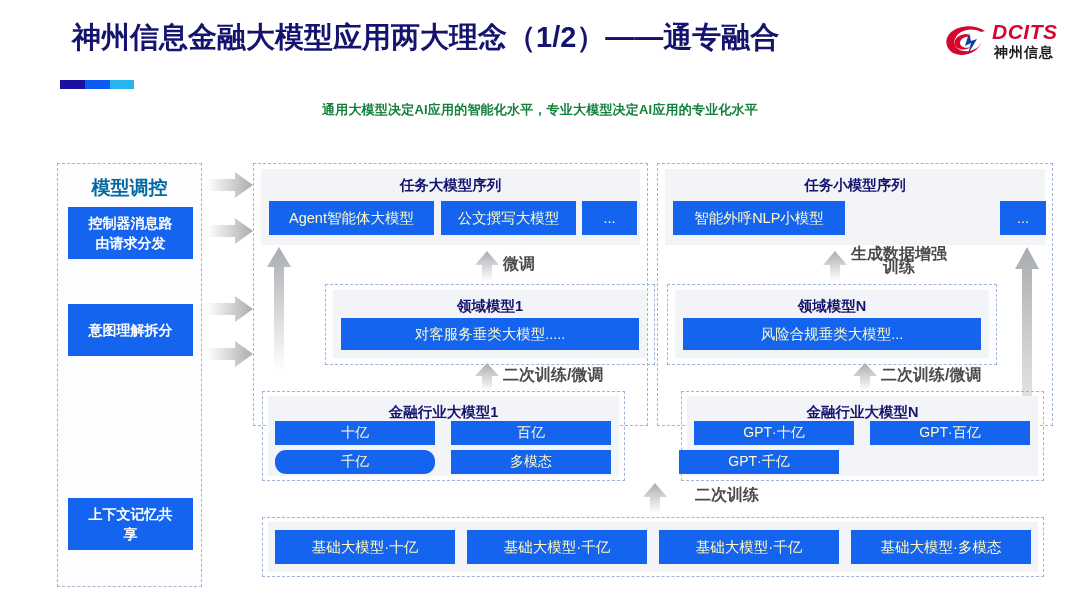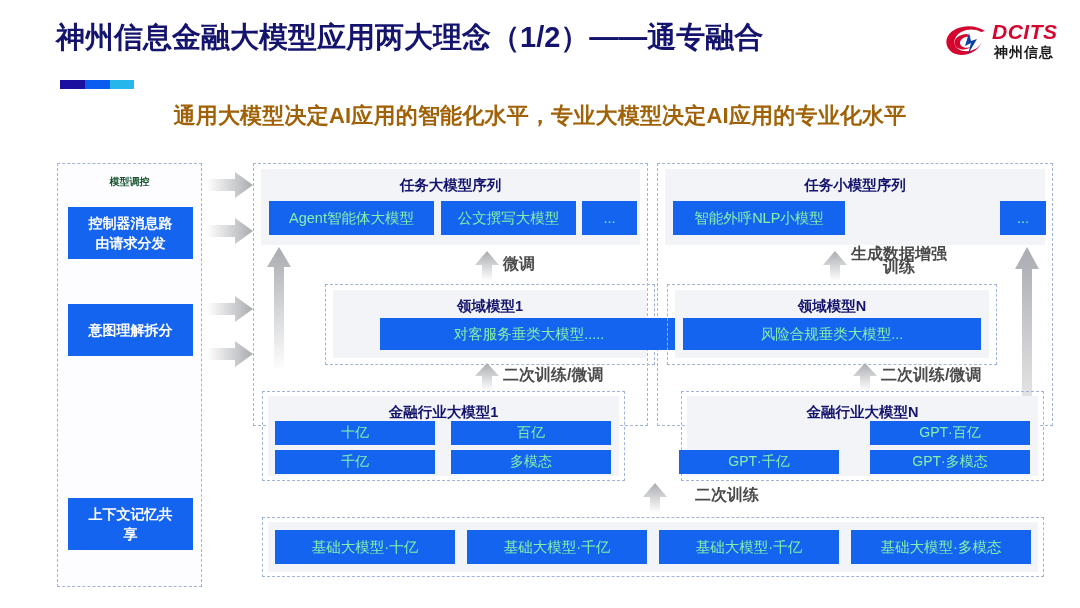--- a/index.html
+++ b/index.html
@@ -6,37 +6,37 @@
   html,body { width:1080px; height:608px; }
   body {
     font-family: "Liberation Sans","DejaVu Sans",sans-serif;
     background:#ffffff;
     position:relative;
     overflow:hidden;
   }
 
   
   .slide-title{
-    position:absolute; left:56px; top:18px;
+    position:absolute; left:72px; top:18px;
     font-size:29px; font-weight:bold; color:#14146e;
     letter-spacing:0px; white-space:nowrap;
   }
   .accent-bar{
     position:absolute; left:60px; top:80px;
     width:74px; height:9px; display:flex;
   }
   .accent-bar i{ display:block; height:100%; }
   .ab1{ width:34%; background:#1a0f9e; }
   .ab2{ width:33%; background:#0a5bf0; }
   .ab3{ width:33%; background:#27b6ec; }
 
   .subtitle{
     position:absolute; left:0; right:0; top:101px;
     text-align:center;
-    font-size:22px; font-weight:bold; color:#a16207;
+    font-size:13px; font-weight:bold; color:#15803d;
     letter-spacing:.2px;
   }
 
   
   .logo{ position:absolute; right:14px; top:20px; width:122px; height:50px; }
   .logo-mark{ position:absolute; left:0; top:4px; width:44px; height:40px; }
   .logo-en{
     position:absolute; left:48px; top:1px;
     font-size:21px; font-weight:bold; font-style:italic;
     color:#d4052e; letter-spacing:.5px; line-height:22px;
@@ -46,21 +46,21 @@
     font-size:14px; font-weight:bold; color:#1a1a1a; letter-spacing:1px;
   }
 
   
   .left-panel{
     position:absolute; left:57px; top:163px; width:145px; height:424px;
     border:1px dashed #9fb4d8; background:#fdfdff;
   }
   .left-title{
     position:absolute; left:0; right:0; top:11px; text-align:center;
-    font-size:10px; font-weight:bold; color:#14532d;
+    font-size:19px; font-weight:bold; color:#0369a1;
   }
   .lp-btn{
     position:absolute; left:10px; width:125px;
     background:#1464f0; color:#fff; font-size:14px; font-weight:bold;
     display:flex; align-items:center; justify-content:center; text-align:center;
     line-height:20px; padding:2px 20px;
   }
   .lp1{ top:43px;  height:52px; }
   .lp2{ top:140px; height:52px; }
   .lp3{ top:237px; height:52px; }
@@ -76,21 +76,21 @@
     position:absolute; border:1px dashed #9fb4d8; background:#ffffff;
   }
   .inner-card{
     position:absolute; background:#f2f4f7;
   }
   .card-title{
     position:absolute; left:0; right:0; top:7px; text-align:center;
     font-size:14.5px; font-weight:bold; color:#14146e;
   }
   .blue-chip{
-    position:absolute; background:#1464f0; color:#86efac;
+    position:absolute; background:#1464f0; color:#fef9c3;
     display:flex; align-items:center; justify-content:center;
     font-size:14.5px; text-align:right; white-space:nowrap;
   }
   .blue-chip.sm{ font-size:14px; }
 
   
   .u-arrow{ position:absolute; width:24px; }
   .arrow-label{
     position:absolute; font-size:16px; font-weight:bold; color:#4a4a4a;
     white-space:nowrap; line-height:13px; text-align:center;
@@ -195,21 +195,21 @@
   
   <svg class="u-arrow" style="left:762px; top:84px; height:227px;" viewBox="0 0 24 227" preserveAspectRatio="none">
     <path d="M12 0 L24 22 H17 V227 H7 V22 H0 Z" fill="url(#gu)"></path>
   </svg>
 
   
   <div class="outer-box" style="left:72px; top:121px; width:330px; height:81px; background:transparent;"></div>
   <div class="inner-card" style="left:80px; top:127px; width:314px; height:68px;">
     <div class="card-title">领域模型1</div>
   </div>
-  <div class="blue-chip" style="left:88px; top:155px; width:298px; height:32px;margin-left:39px;">对客服务垂类大模型.....</div>
+  <div class="blue-chip" style="left:88px; top:155px; width:298px; height:32px;">对客服务垂类大模型.....</div>
 
   <div class="outer-box" style="left:414px; top:121px; width:330px; height:81px; background:transparent;"></div>
   <div class="inner-card" style="left:422px; top:127px; width:314px; height:68px;">
     <div class="card-title">领域模型N</div>
   </div>
   <div class="blue-chip" style="left:430px; top:155px; width:298px; height:32px;">风险合规垂类大模型...</div>
 
   
   <svg class="u-arrow" style="left:222px; top:200px; height:28px;" viewBox="0 0 24 28" preserveAspectRatio="none">
     <path d="M12 0 L24 13 H17 V28 H7 V13 H0 Z" fill="url(#gu)"></path>
@@ -221,31 +221,31 @@
   </svg>
   <div class="arrow-label" style="left:628px; top:205px;">二次训练/微调</div>
 
   
   <div class="outer-box" style="left:9px; top:228px; width:363px; height:90px; background:transparent;"></div>
   <div class="inner-card" style="left:15px; top:233px; width:351px; height:80px;">
     <div class="card-title">金融行业大模型1</div>
   </div>
   <div class="blue-chip sm" style="left:22px; top:258px; width:160px; height:24px;">十亿</div>
   <div class="blue-chip sm" style="left:198px; top:258px; width:160px; height:24px;">百亿</div>
-  <div class="blue-chip sm" style="left:22px; top:287px; width:160px; height:24px;">千亿</div>
+  <div class="blue-chip sm" style="left:22px; top:287px; width:160px; height:24px;border-radius:11px;">千亿</div>
   <div class="blue-chip sm" style="left:198px; top:287px; width:160px; height:24px;">多模态</div>
 
   
   <div class="outer-box" style="left:428px; top:228px; width:363px; height:90px; background:transparent;"></div>
   <div class="inner-card" style="left:434px; top:233px; width:351px; height:80px;">
     <div class="card-title">金融行业大模型N</div>
   </div>
+  <div class="blue-chip sm" style="left:441px; top:258px; width:160px; height:24px;">GPT·十亿</div>
   <div class="blue-chip sm" style="left:617px; top:258px; width:160px; height:24px;">GPT·百亿</div>
   <div class="blue-chip sm" style="left:426px; top:287px; width:160px; height:24px;">GPT·千亿</div>
-  <div class="blue-chip sm" style="left:617px; top:287px; width:160px; height:24px;">GPT·多模态</div>
 
   
   <svg class="u-arrow" style="left:390px; top:320px; height:30px;" viewBox="0 0 24 30" preserveAspectRatio="none">
     <path d="M12 0 L24 14 H17 V30 H7 V14 H0 Z" fill="url(#gu)"></path>
   </svg>
   <div class="arrow-label" style="left:418px; top:325px;margin-left:24px;">二次训练</div>
 
   
   <div class="outer-box" style="left:9px; top:354px; width:782px; height:60px; background:transparent;"></div>
   <div class="inner-card" style="left:15px; top:359px; width:770px; height:50px;"></div>

